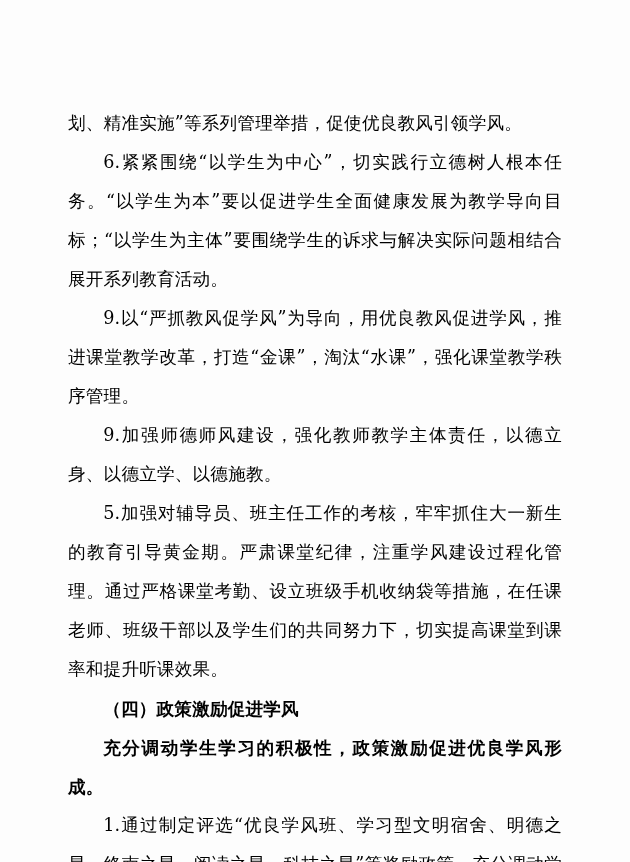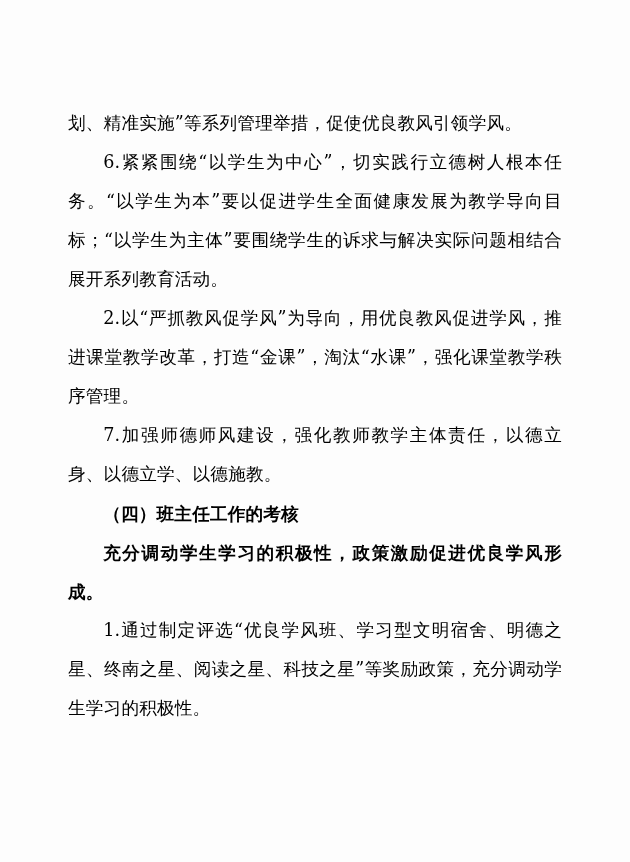--- a/index.html
+++ b/index.html
@@ -47,20 +47,21 @@
     text-indent: 0;
   }
 </style>
 </head>
 <body>
 
 <div class="page">
   <div class="doc-body">
     <p class="top-line">划、精准实施”等系列管理举措，促使优良教风引领学风。</p>
     <p class="para">6.紧紧围绕“以学生为中心”，切实践行立德树人根本任务。“以学生为本”要以促进学生全面健康发展为教学导向目标；“以学生为主体”要围绕学生的诉求与解决实际问题相结合展开系列教育活动。</p>
-    <p class="para">2.以“严抓教风促学风”为导向，用优良教风促进学风，推进课堂教学改革，打造“金课”，淘汰“水课”，强化课堂教学秩序管理。</p>
-    <p class="para">7.加强师德师风建设，强化教师教学主体责任，以德立身、以德立学、以德施教。</p>
-    <p class="heading">（四）班主任工作的考核</p>
+    <p class="para">9.以“严抓教风促学风”为导向，用优良教风促进学风，推进课堂教学改革，打造“金课”，淘汰“水课”，强化课堂教学秩序管理。</p>
+    <p class="para">9.加强师德师风建设，强化教师教学主体责任，以德立身、以德立学、以德施教。</p>
+    <p class="para">5.加强对辅导员、班主任工作的考核，牢牢抓住大一新生的教育引导黄金期。严肃课堂纪律，注重学风建设过程化管理。通过严格课堂考勤、设立班级手机收纳袋等措施，在任课老师、班级干部以及学生们的共同努力下，切实提高课堂到课率和提升听课效果。</p>
+    <p class="heading">（四）政策激励促进学风</p>
     <p class="bold-para">充分调动学生学习的积极性，政策激励促进优良学风形成。</p>
     <p class="para">1.通过制定评选“优良学风班、学习型文明宿舍、明德之星、终南之星、阅读之星、科技之星”等奖励政策，充分调动学生学习的积极性。</p>
 
   </div>
 </div>
 
 </body></html>

